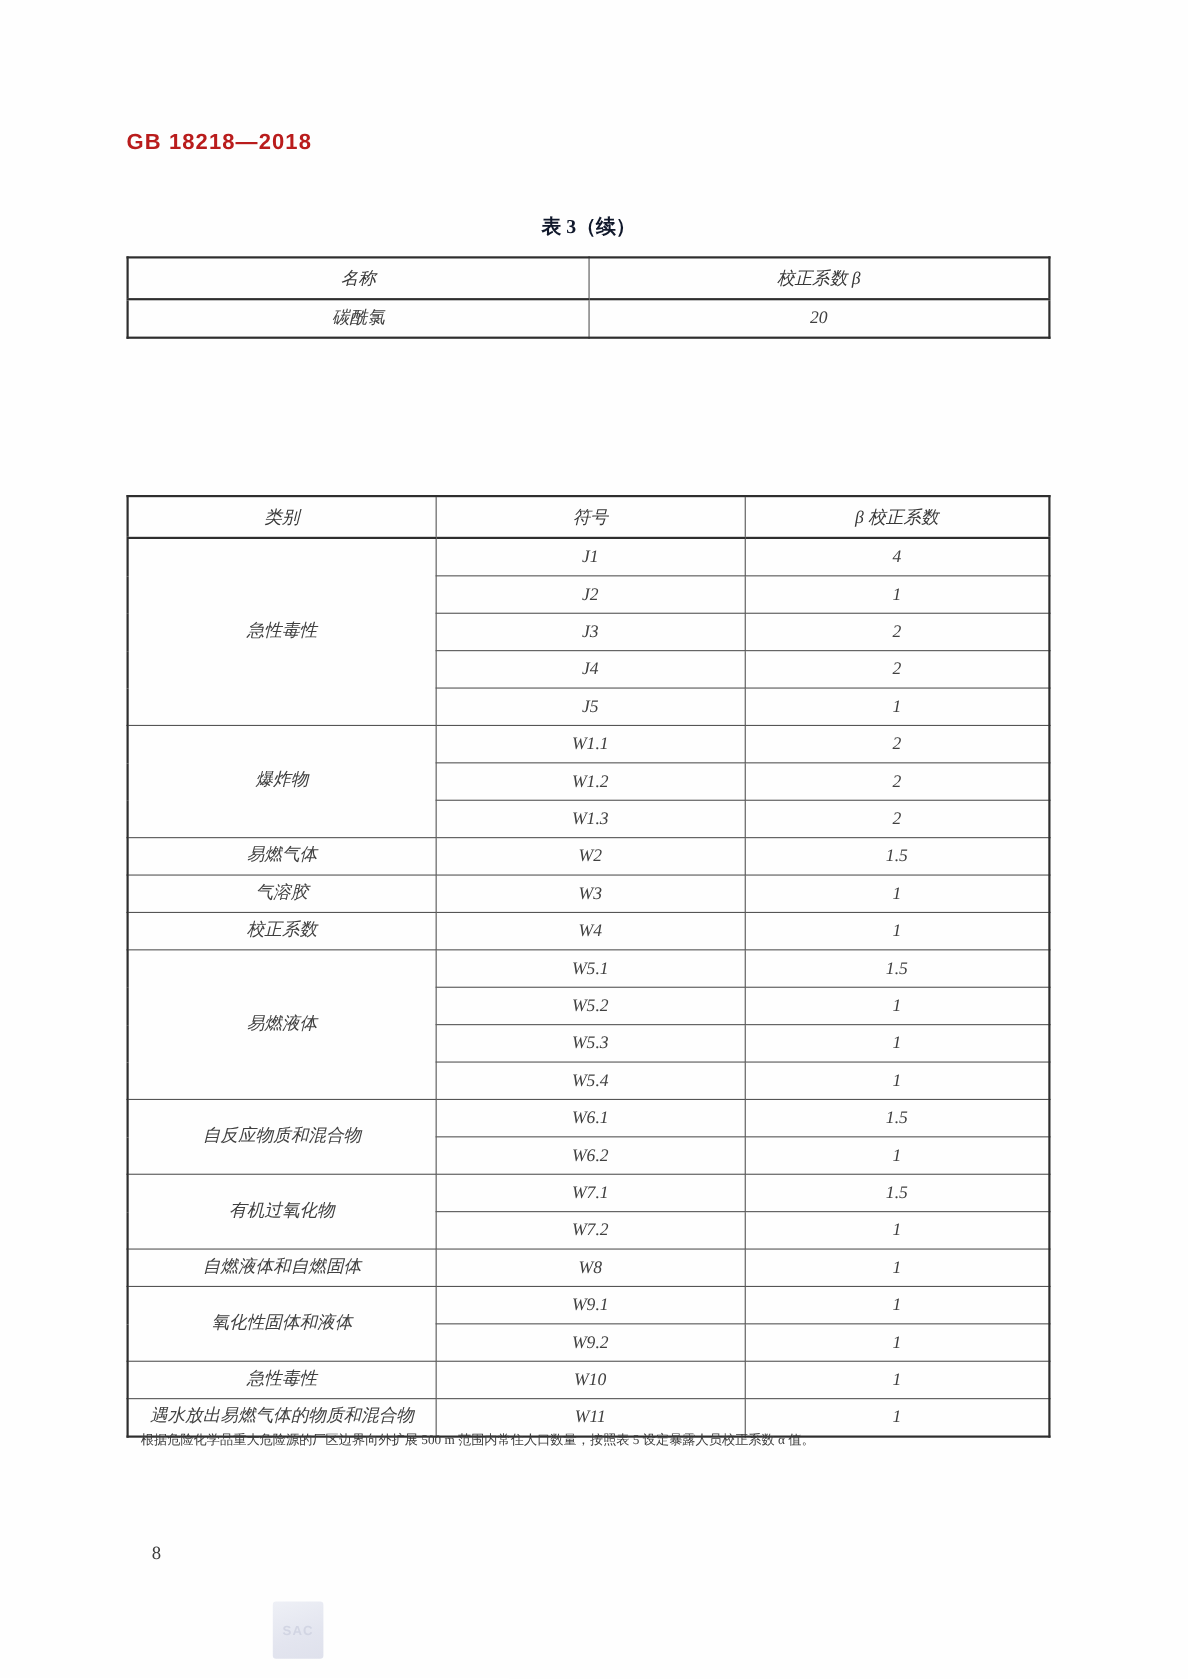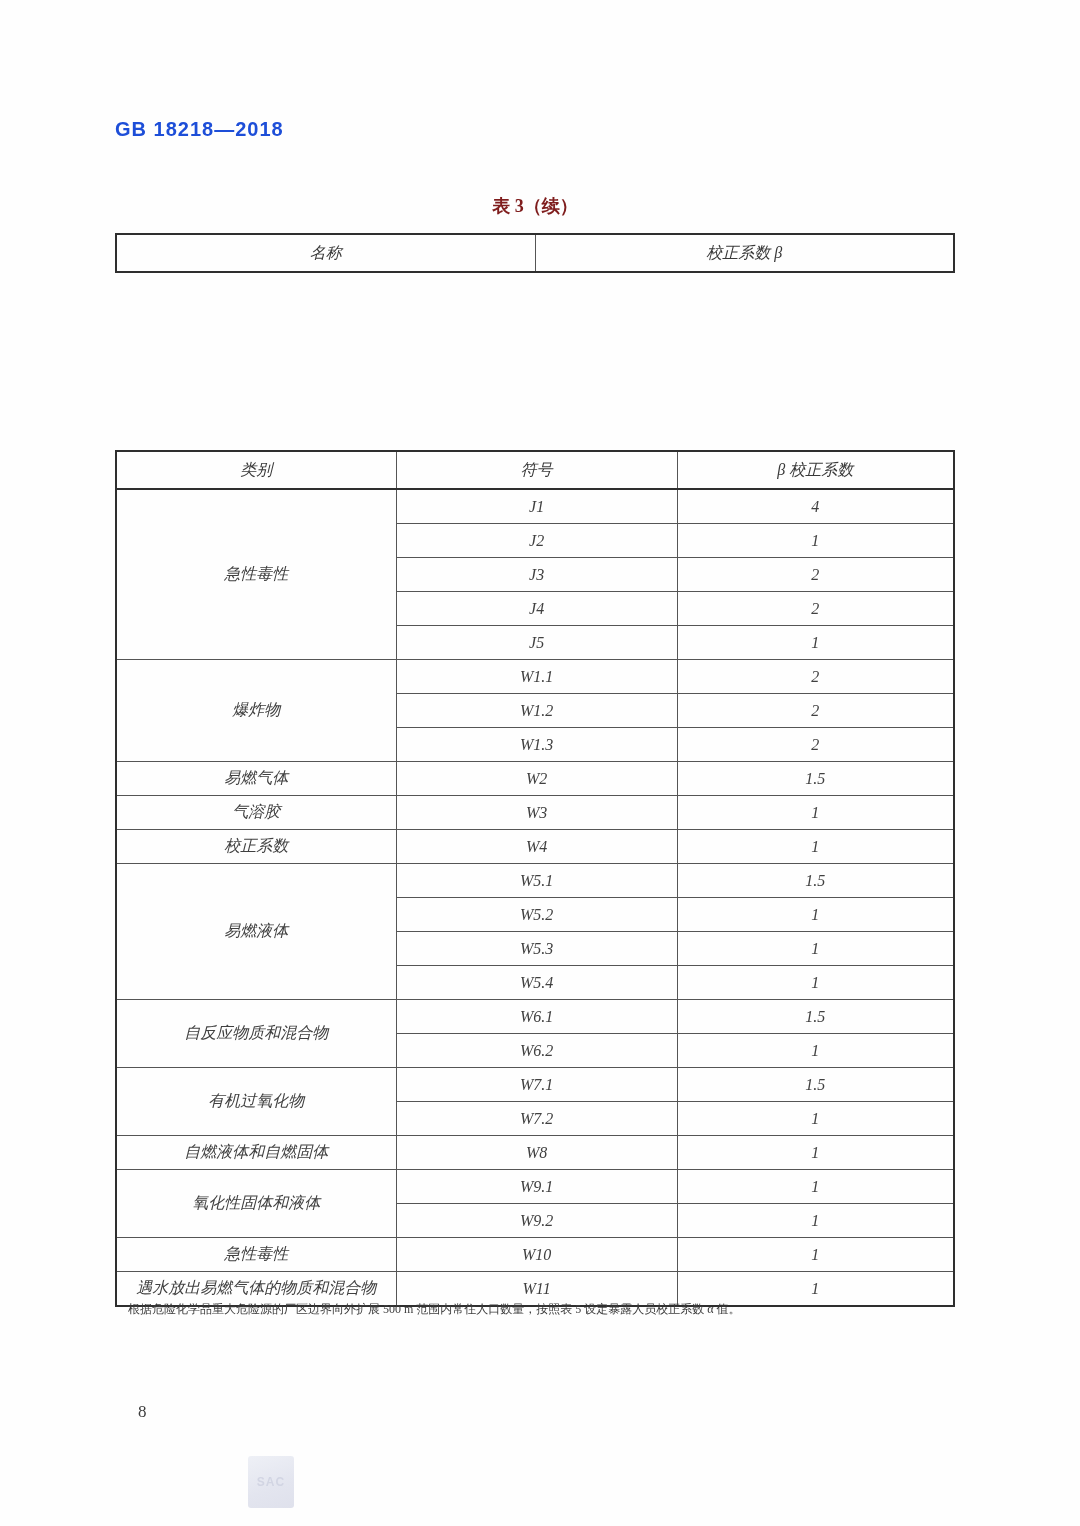--- a/index.html
+++ b/index.html
@@ -17,30 +17,30 @@
     overflow: hidden;
   }
   .doc-code {
     position: absolute;
     left: 115px;
     top: 118px;
     font-family: "Liberation Sans", "DejaVu Sans", sans-serif;
     font-weight: bold;
     font-size: 20px;
     letter-spacing: 1px;
-    color: #1d4ed8;
+    color: #b91c1c;
   }
   .table-title {
     position: absolute;
     left: 115px;
     width: 840px;
     text-align: center;
     font-weight: bold;
     font-size: 18px;
-    color: #7f1d1d;
+    color: #0f172a;
   }
   .t3-title { top: 194px; }
   .t4-title { top: 404px; }
   table.std {
     position: absolute;
     left: 115px;
     border-collapse: collapse;
     width: 840px;
     table-layout: fixed;
     font-size: 16px;
@@ -114,20 +114,24 @@
   <div class="table-title t3-title">表 3（续）</div>
 
   <table class="std" id="table3">
     <thead>
       <tr>
         <th style="width:50%">名称</th>
         <th style="width:50%">校正系数 β</th>
       </tr>
     </thead>
     <tbody>
+        <tr>
+          <td>碳酰氯</td>
+          <td>20</td>
+        </tr>
       </tbody>
   </table>
 
 
   <table class="std" id="table4">
     <thead>
       <tr>
         <th style="width:33.4%">类别</th>
         <th style="width:33.6%">符号</th>
         <th style="width:33%">β 校正系数</th>

